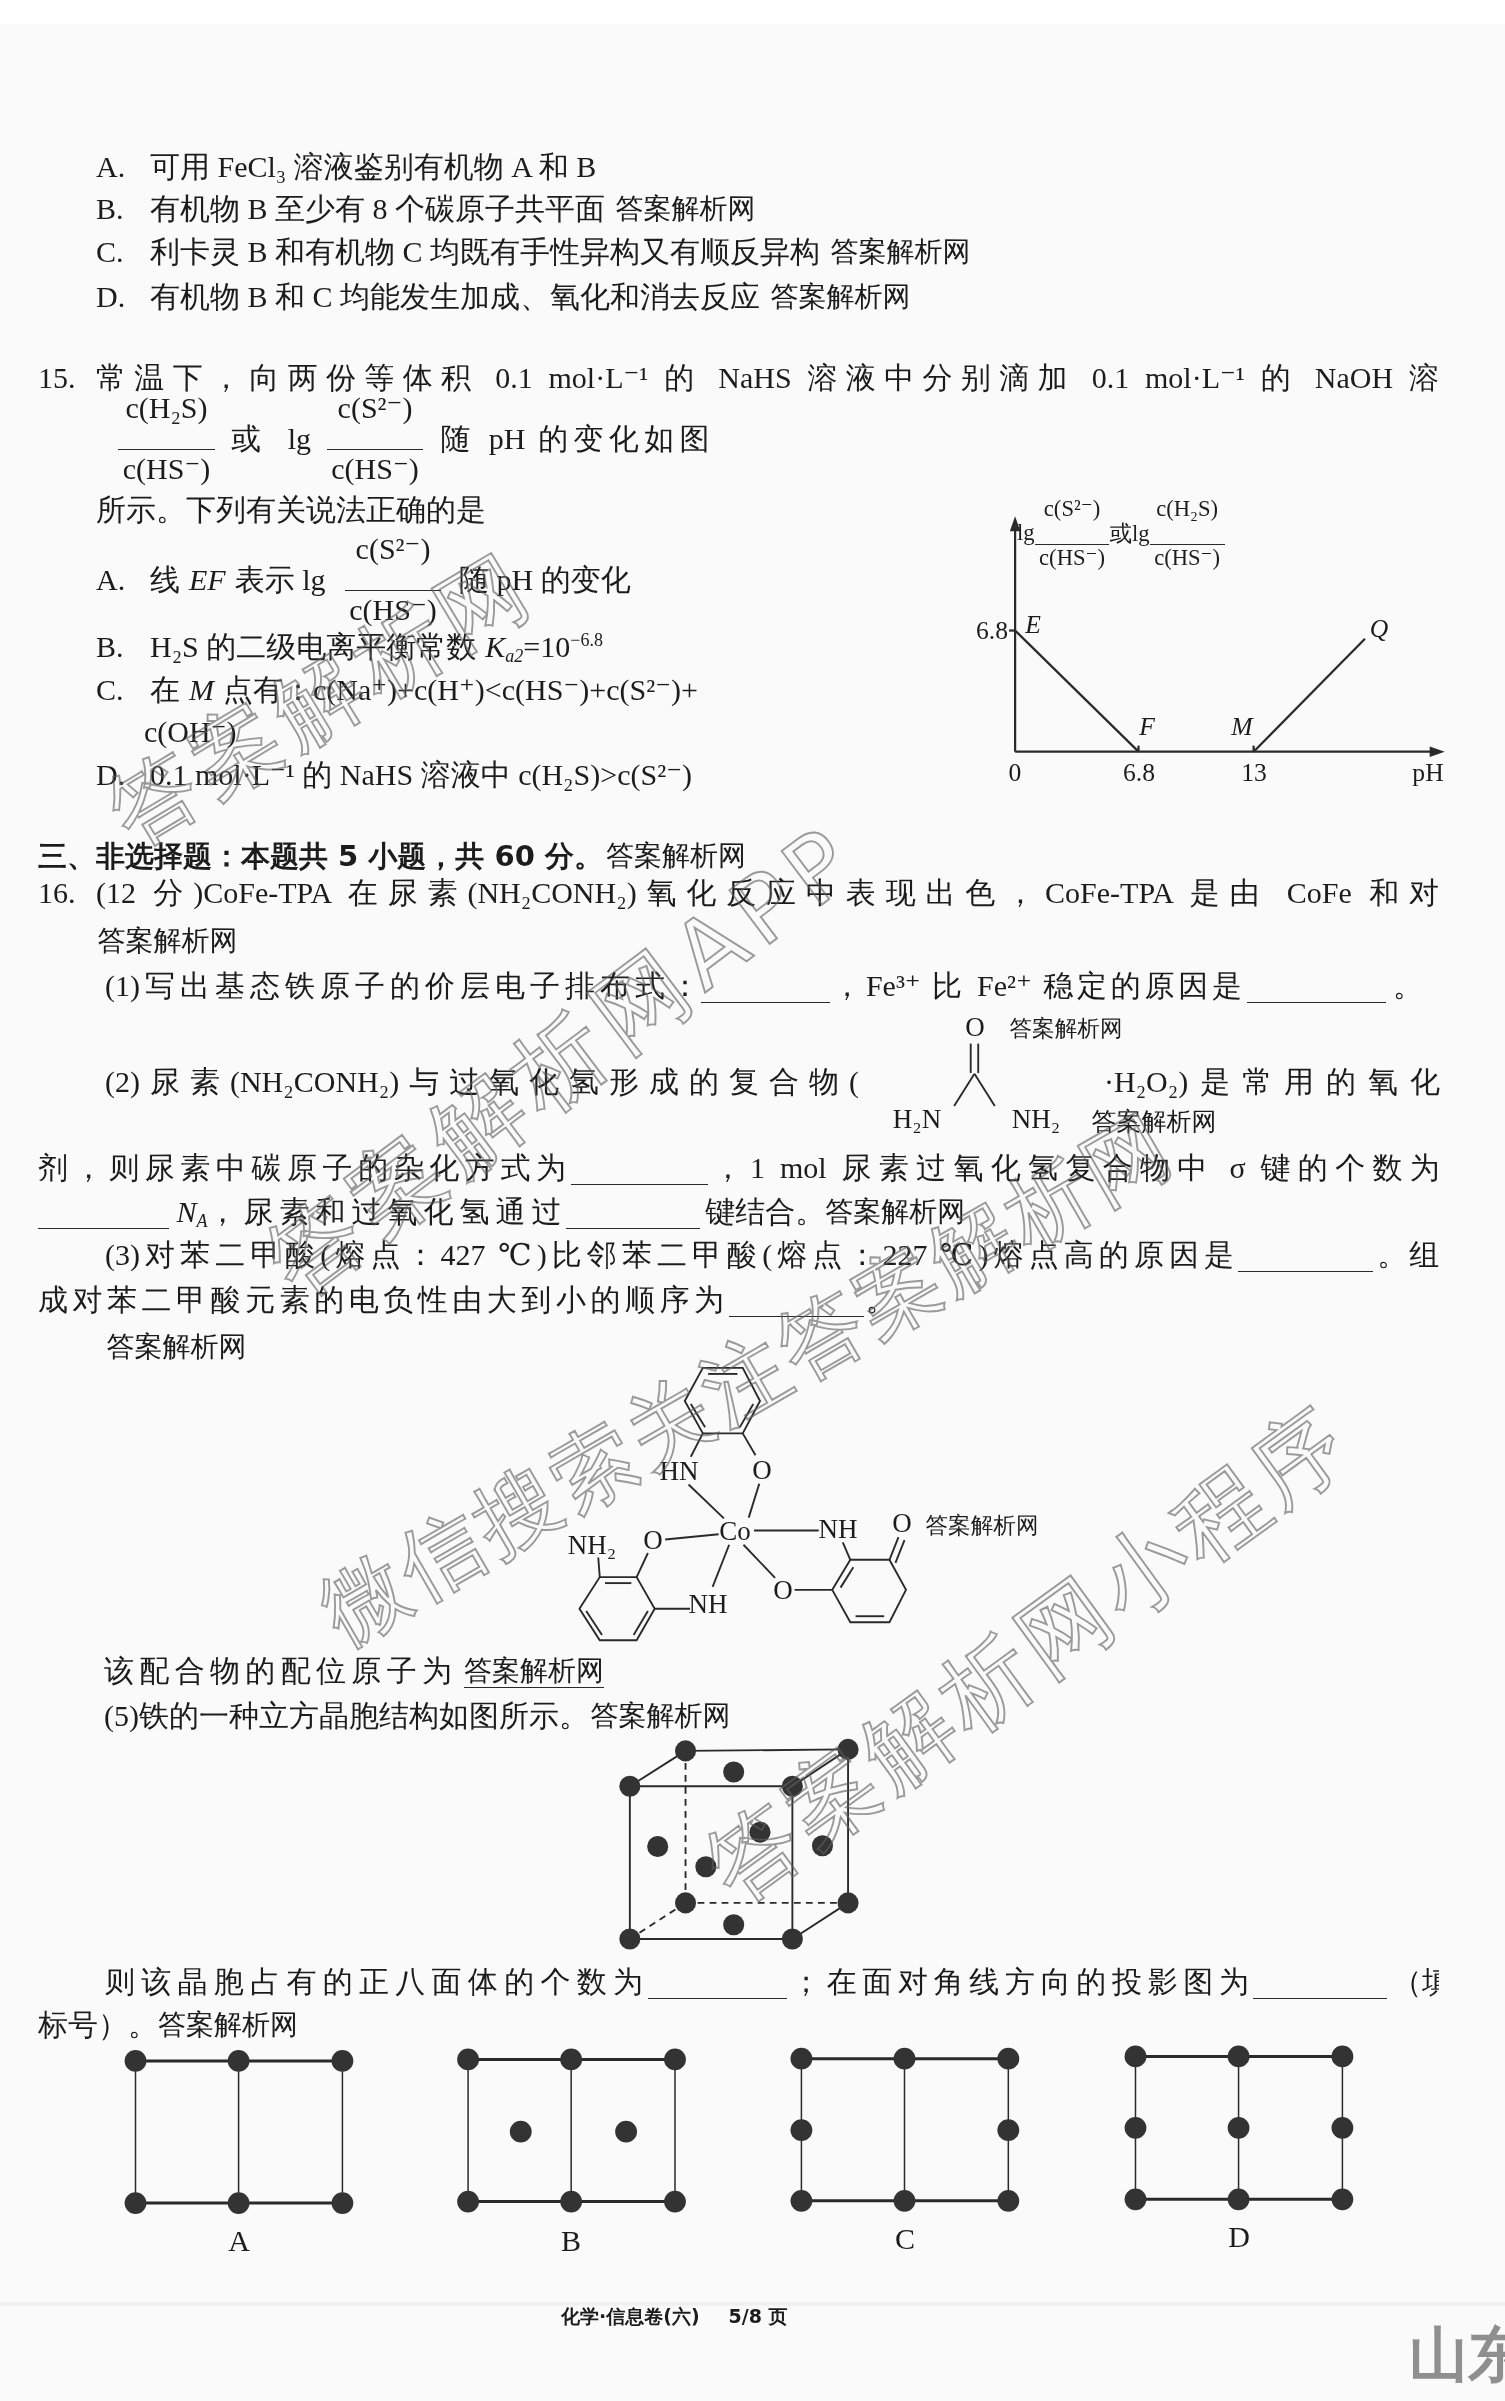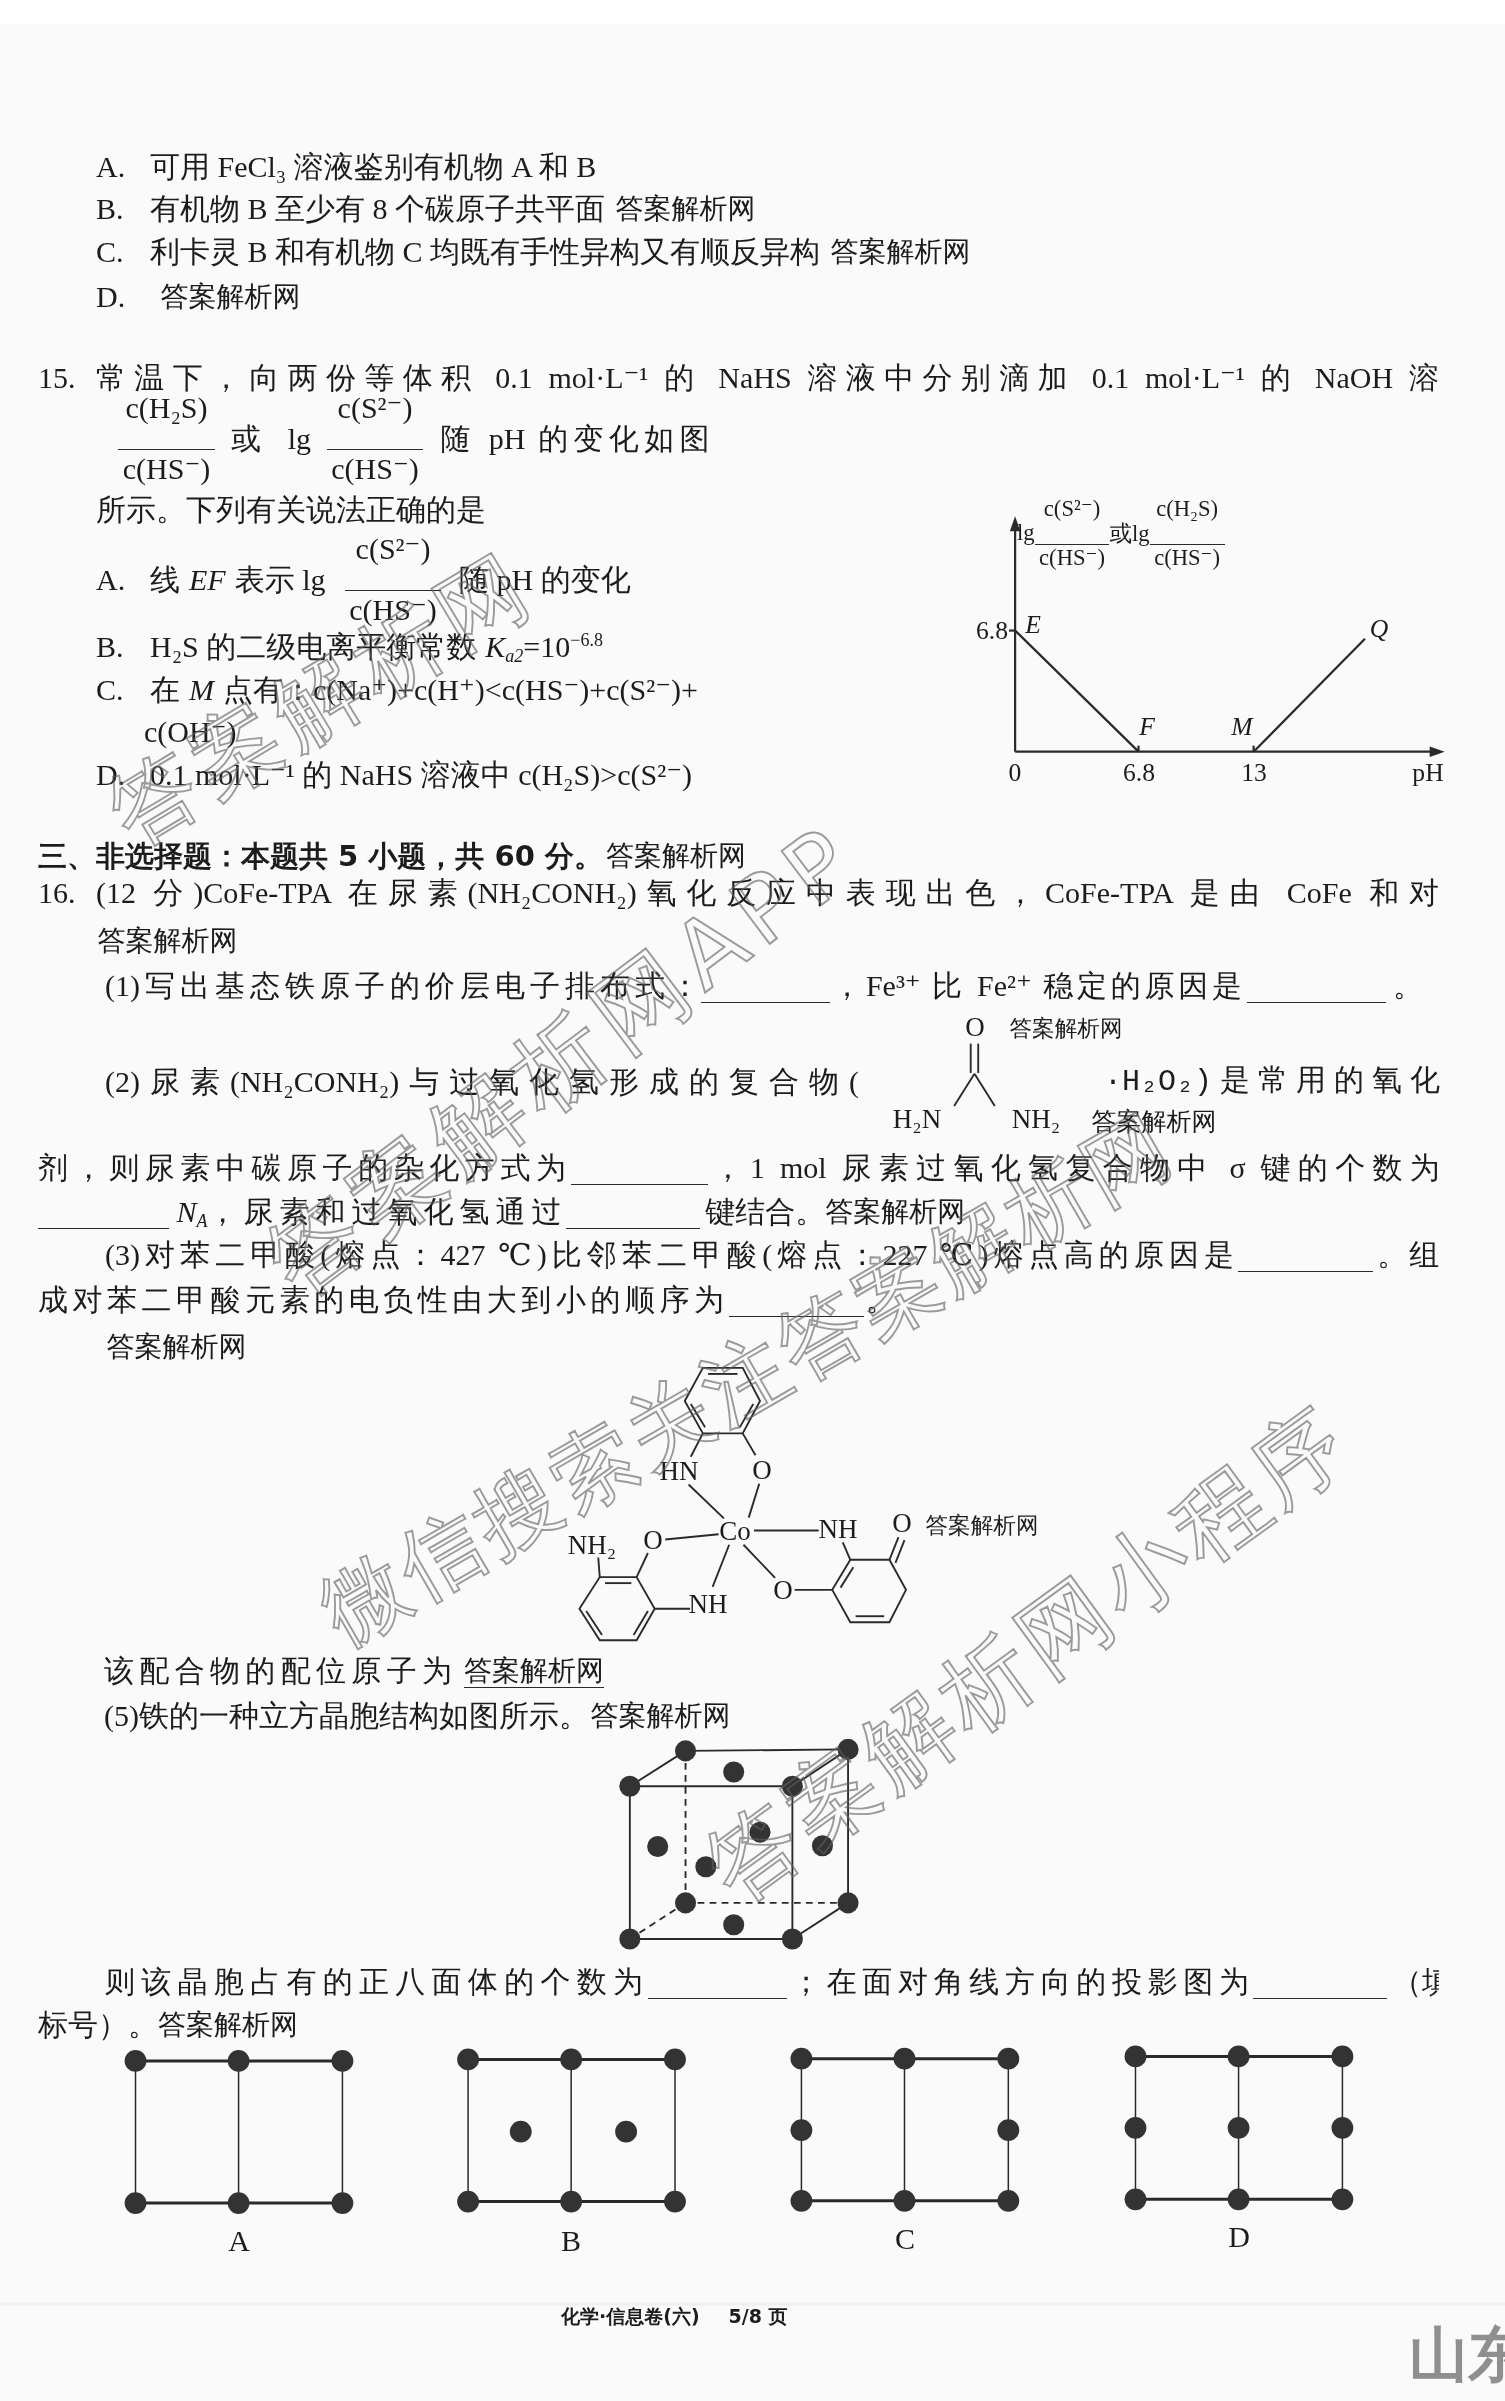--- a/index.html
+++ b/index.html
@@ -52,20 +52,21 @@
   <span>有机物 B 至少有 8 个碳原子共平面</span>
   <span class="tag">答案解析网</span>
 </div>
 <div class="ln" style="left:96px;top:230px;">
   <span class="lbl">C.</span>
   <span>利卡灵 B 和有机物 C 均既有手性异构又有顺反异构</span>
   <span class="tag">答案解析网</span>
 </div>
 <div class="ln" style="left:96px;top:275px;">
   <span class="lbl">D.</span>
+  <span>有机物 B 和 C 均能发生加成、氧化和消去反应</span>
   <span class="tag">答案解析网</span>
 </div>
 
 <div class="ln" style="left:38px;top:356px;width:1401px;">
   <span class="num-lbl">15.</span>
   <span class="j" style="width:1343px;">常温下，向两份等体积 0.1 mol·L⁻¹ 的 NaHS 溶液中分别滴加 0.1 mol·L⁻¹ 的 NaOH 溶</span>
 </div>
 <div class="ln tall" style="left:96px;top:397px;width:1343px;">
   <span class="frac" style="width:126px;margin-left:7.5px;">
     <span class="fn">c(H₂S)</span>
@@ -158,21 +159,21 @@
   <span class="blank" style="width:129px;margin-left:0.8px;"></span>
   <span class="j" style="width:410px;margin-left:2.3px;">，Fe³⁺ 比 Fe²⁺ 稳定的原因是</span>
   <span class="blank" style="width:139px;margin-left:4.5px;"></span>
   <span style="margin-left:7.5px;">。</span>
 </div>
 
 <div class="ln" style="left:105px;top:1060px;">
   <span class="j" style="width:754px;">(2)尿素(NH₂CONH₂)与过氧化氢形成的复合物(</span>
 </div>
 <div class="ln" style="left:1104px;top:1060px;">
-  <span class="j" style="width:336px;font-family:Liberation Mono, monospace;">·H₂O₂)是常用的氧化</span>
+  <span class="j" style="width:336px;">·H₂O₂)是常用的氧化</span>
 </div>
 
 <div class="c atom" style="left:975px;top:1027px;">O</div>
 <div class="c tag-sm" style="left:1066px;top:1028px;">答案解析网</div>
 <div class="c atom" style="left:917px;top:1119px;">H₂N</div>
 <div class="c atom" style="left:1036px;top:1119px;">NH₂</div>
 <div class="c tag-sm" style="left:1154px;top:1121px;font-size:25px;">答案解析网</div>
 
 <div class="ln" style="left:38px;top:1146px;width:1401px;">
   <span class="j" style="width:528px;">剂，则尿素中碳原子的杂化方式为</span>

